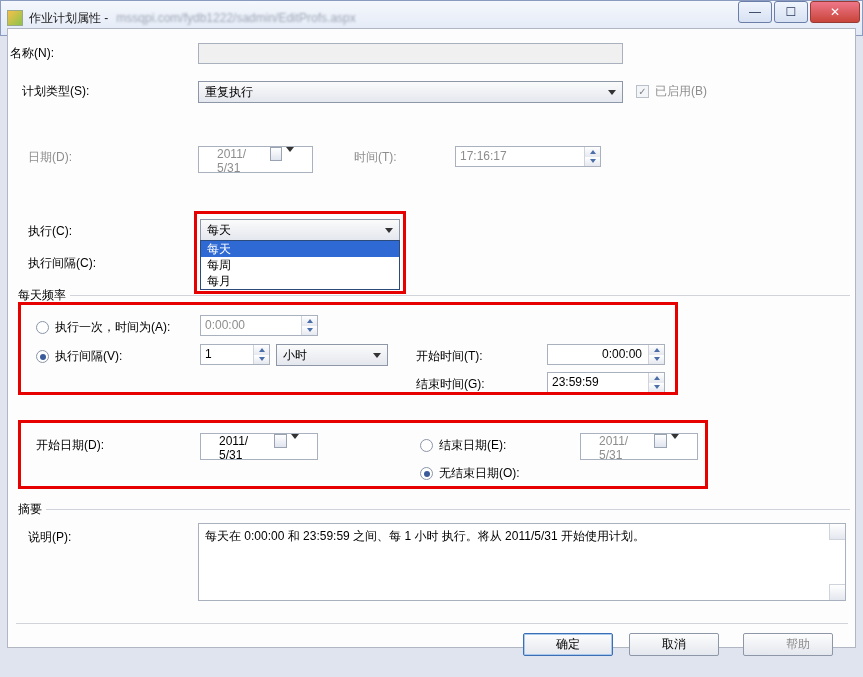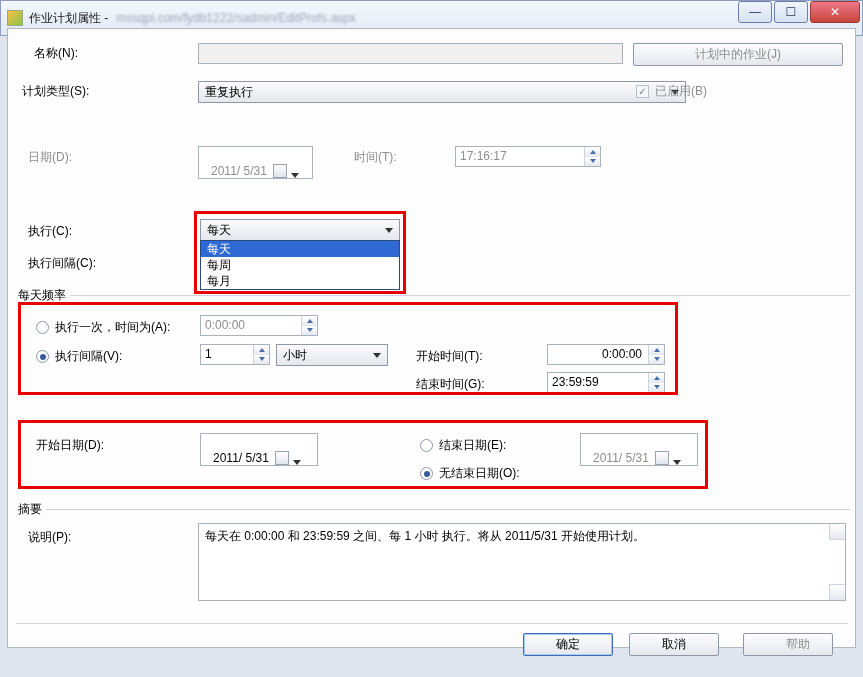--- a/index.html
+++ b/index.html
@@ -123,25 +123,25 @@
 .dropdown-item {
   height: 16px;
   padding: 0 6px;
   display: flex; align-items: center;
 }
 .dropdown-item.selected {
   background: #2f6ad4;
   color: #fff;
 }
 .date-input {
-  display: flex; align-items: flex-end;
+  display: flex; align-items: flex-start;
   border: 1px solid #a9b0be;
   background: #fff;
-  height: 33px;
-  padding: 0 12px;
+  height: 27px;
+  padding: 0 18px;
 }
 .date-input .cal-icon {
   width: 14px; height: 14px;
   border: 1px solid #9aa3b2;
   background: linear-gradient(#fff,#e0e4ee);
   margin-left: 6px;
 }
 .date-input .mini-caret { margin-left: 4px; }
 .spinner {
   display: flex; align-items: stretch;
@@ -193,34 +193,31 @@
           <span>☐</span>
         </div>
       <div class="win-btn close">
           <span>✕</span>
         </div>
     </div>
   </div>
 
   <div class="content">
 
-    <div class="row" style="top:16px;left:26px;text-align:right;">
+    <div class="row" style="top:16px;left:2px;text-align:right;">
       <span class="label">名称(N):</span>
     </div>
     <div class="input readonly" style="position:absolute;top:14px;left:190px;width:425px;">
       <span></span>
     </div>
-    <div class="btn" style="position:absolute;top:14px;left:625px;width:210px;color:#8d8d8d;">
-      <span>计划中的作业(J)</span>
-    </div>
 
     <div class="row" style="top:54px;left:14px;">
       <span class="label">计划类型(S):</span>
     </div>
-    <div class="dropdown-btn" style="position:absolute;top:52px;left:190px;width:488px;">
+    <div class="dropdown-btn" style="position:absolute;top:52px;left:190px;width:425px;">
       <span>重复执行</span>
       <span class="caret-down"></span>
     </div>
     <div class="row" style="top:54px;left:628px;color:#8d8d8d;text-align:right;">
       <span class="checkbox checked"></span>
       <span class="label disabled">已启用(B)</span>
     </div>
 
     <div class="row" style="top:120px;left:20px;">
       <span class="label disabled">日期(D):</span>

